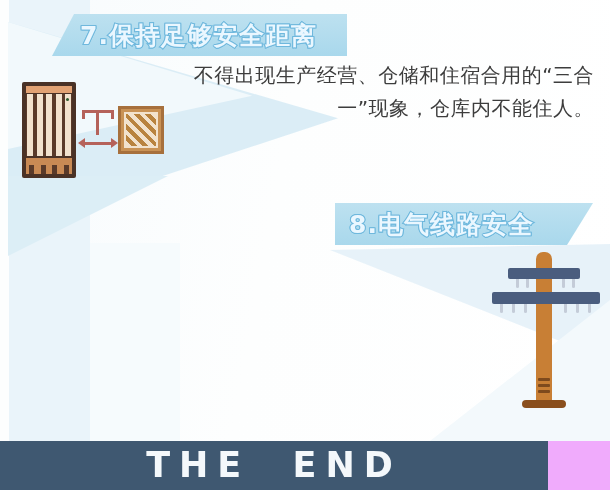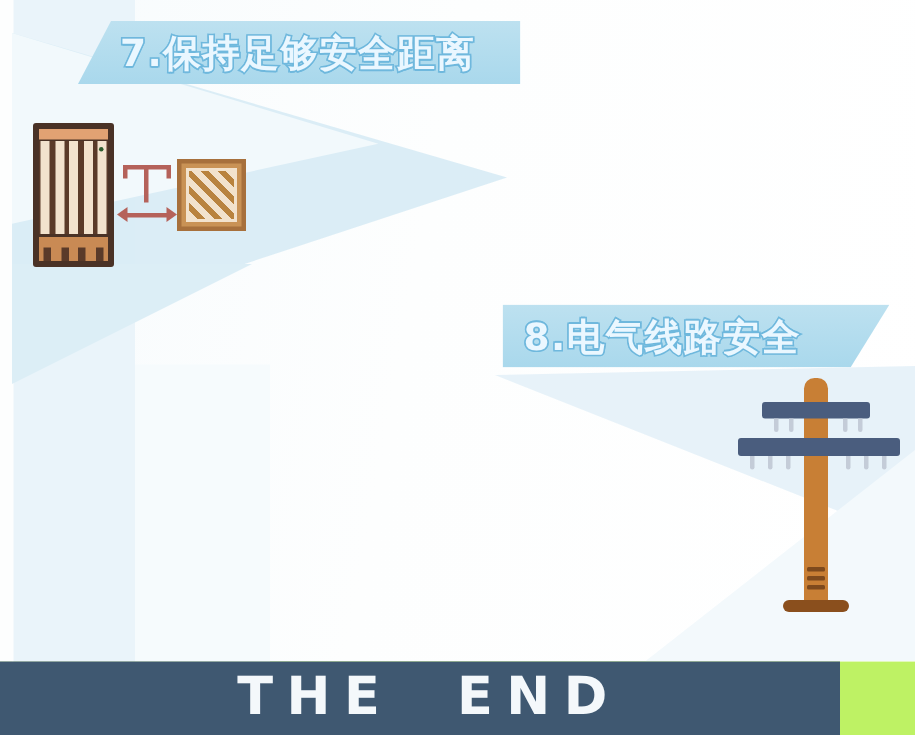--- a/index.html
+++ b/index.html
@@ -12,21 +12,21 @@
     height: 490px;
     overflow: hidden;
     font-family: "Liberation Sans", "DejaVu Sans", sans-serif;
     background: #ffffff;
   }
   #poster {
     position: relative;
     width: 610px;
     height: 490px;
     overflow: hidden;
-    background: #bef264;
+    background: #f0abfc;
   }
 
   
   .bg-base {
     position: absolute;
     left: 0; top: 0;
     width: 610px; height: 441px;
     background: linear-gradient(100deg, #f7fbfd 0%, #fdfefe 45%, #ffffff 100%);
   }
   .bg-left-band {
@@ -309,21 +309,20 @@
 
   
   .footer {
     position: absolute;
     left: 0; bottom: 0;
     width: 548px; height: 49px;
     background: #3f5871;
     display: flex;
     align-items: center;
     justify-content: center;
-    padding-left: 12px;
   }
   .footer-text {
     font-family: "DejaVu Sans", "Liberation Sans", sans-serif;
     font-size: 35px;
     font-weight: bold;
     color: #f4f8fb;
     letter-spacing: 9px;
     white-space: pre;
     line-height: 1;
   }
@@ -340,20 +339,21 @@
   <div class="wedge-1-lite"></div>
   <div class="wedge-2"></div>
   <div class="wedge-3"></div>
   <div class="wedge-4"></div>
   <div class="wedge-5"></div>
 
   <div class="banner banner-1">
     <span class="banner-title">7.保持足够安全距离</span>
   </div>
 
+  <div class="body-text para-1">不得出现生产经营、仓储和住宿合用的“三合一”现象，仓库内不能住人。</div>
 
   <div class="illo-distance">
 
     <div class="cabinet">
       <div class="cabinet-top"></div>
       <div class="cabinet-body">
         <div class="slat"></div>
         <div class="slat"></div>
         <div class="slat"></div>
         <div class="slat"></div>

